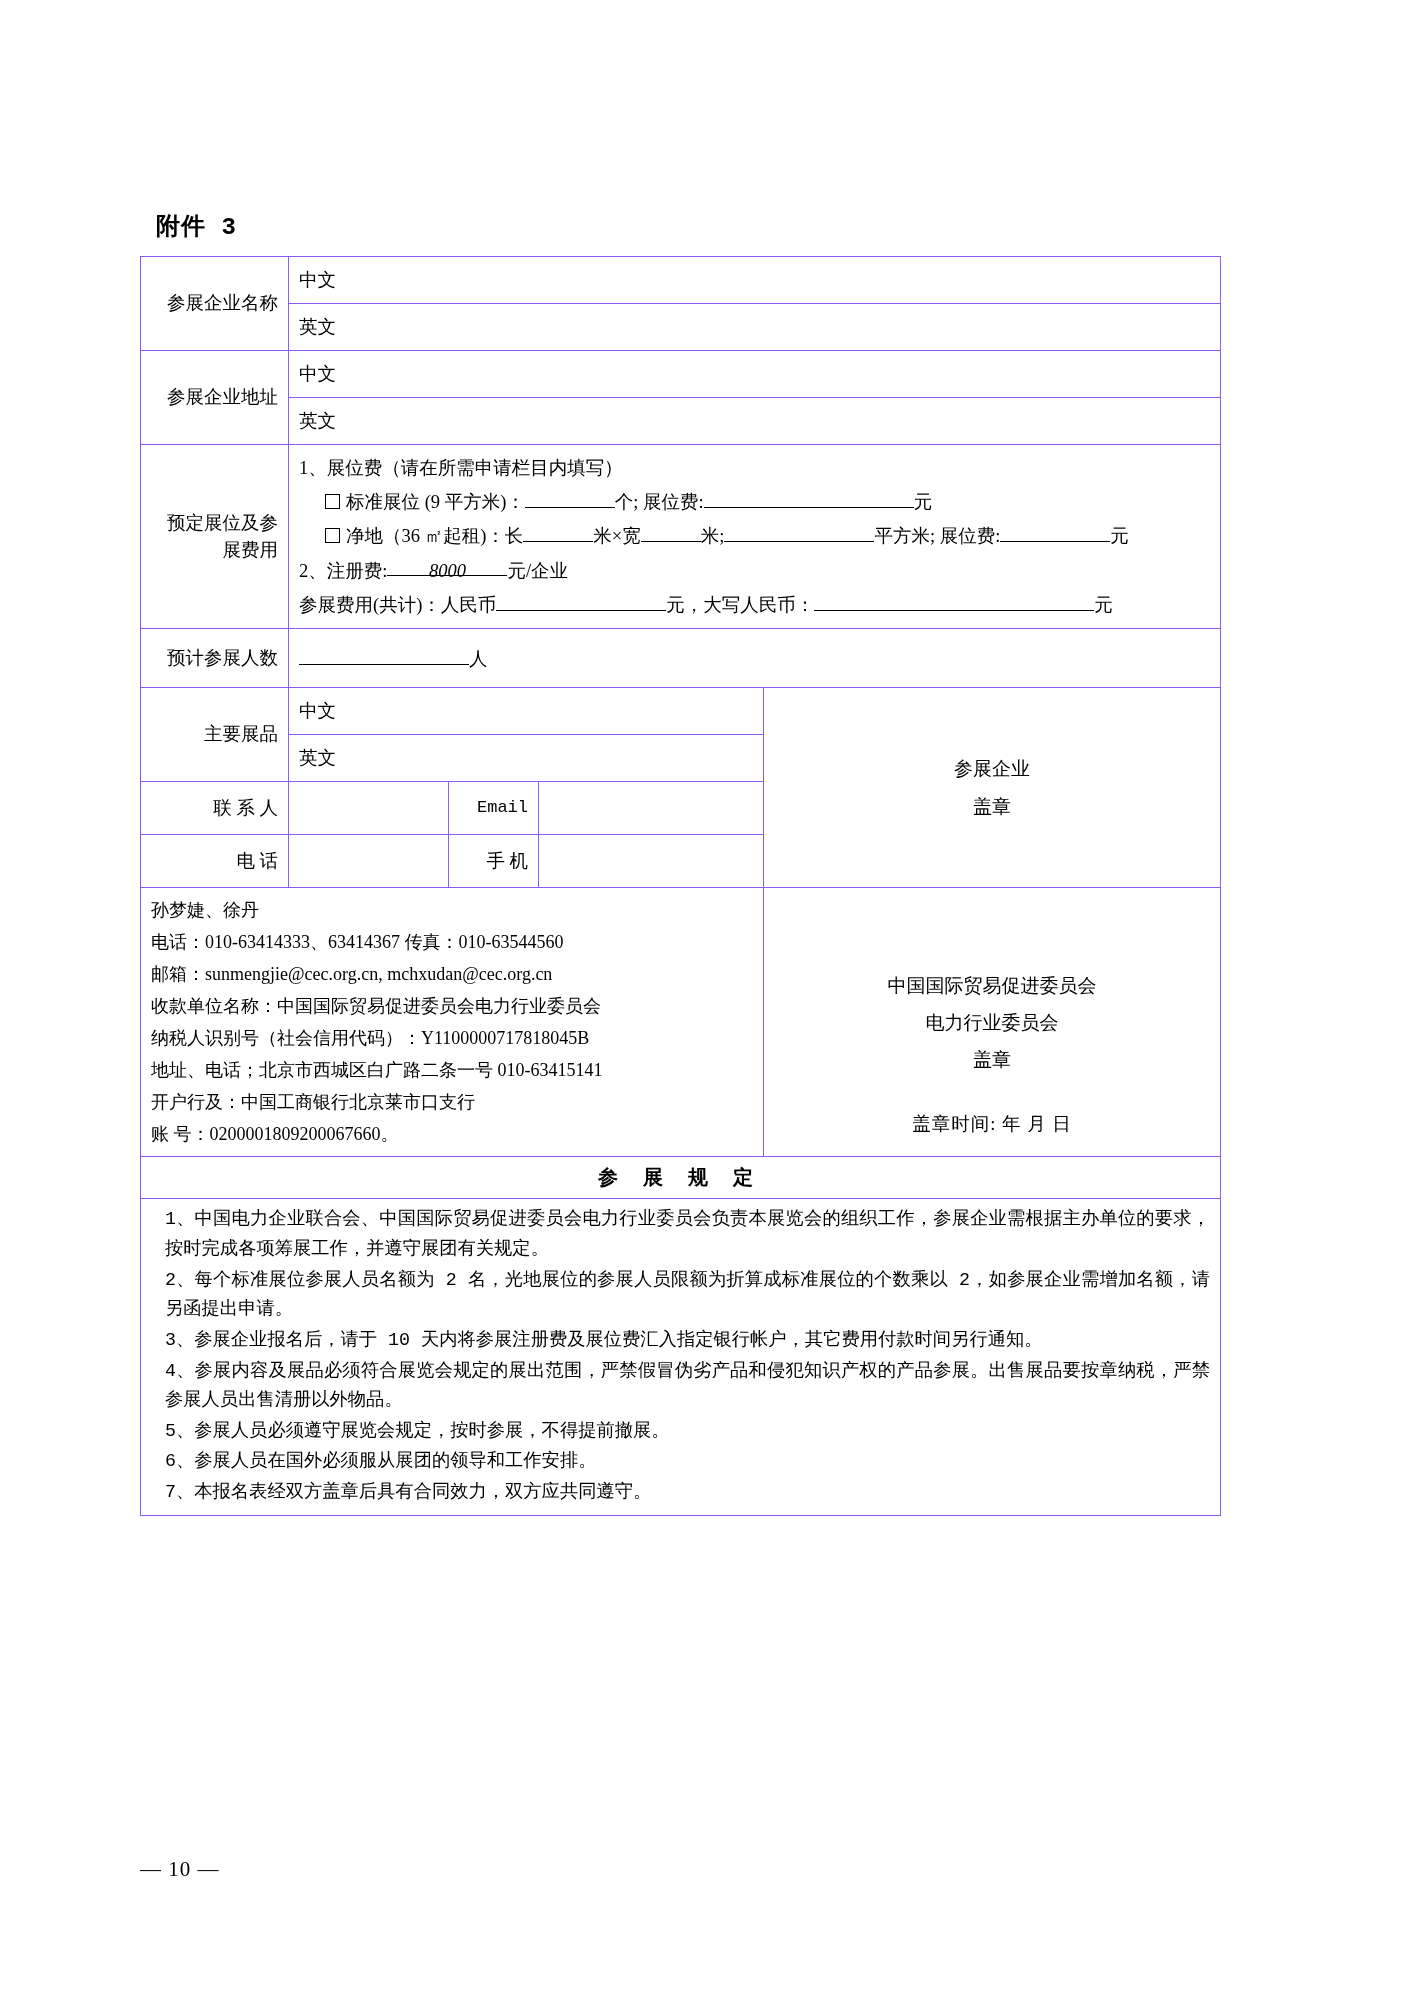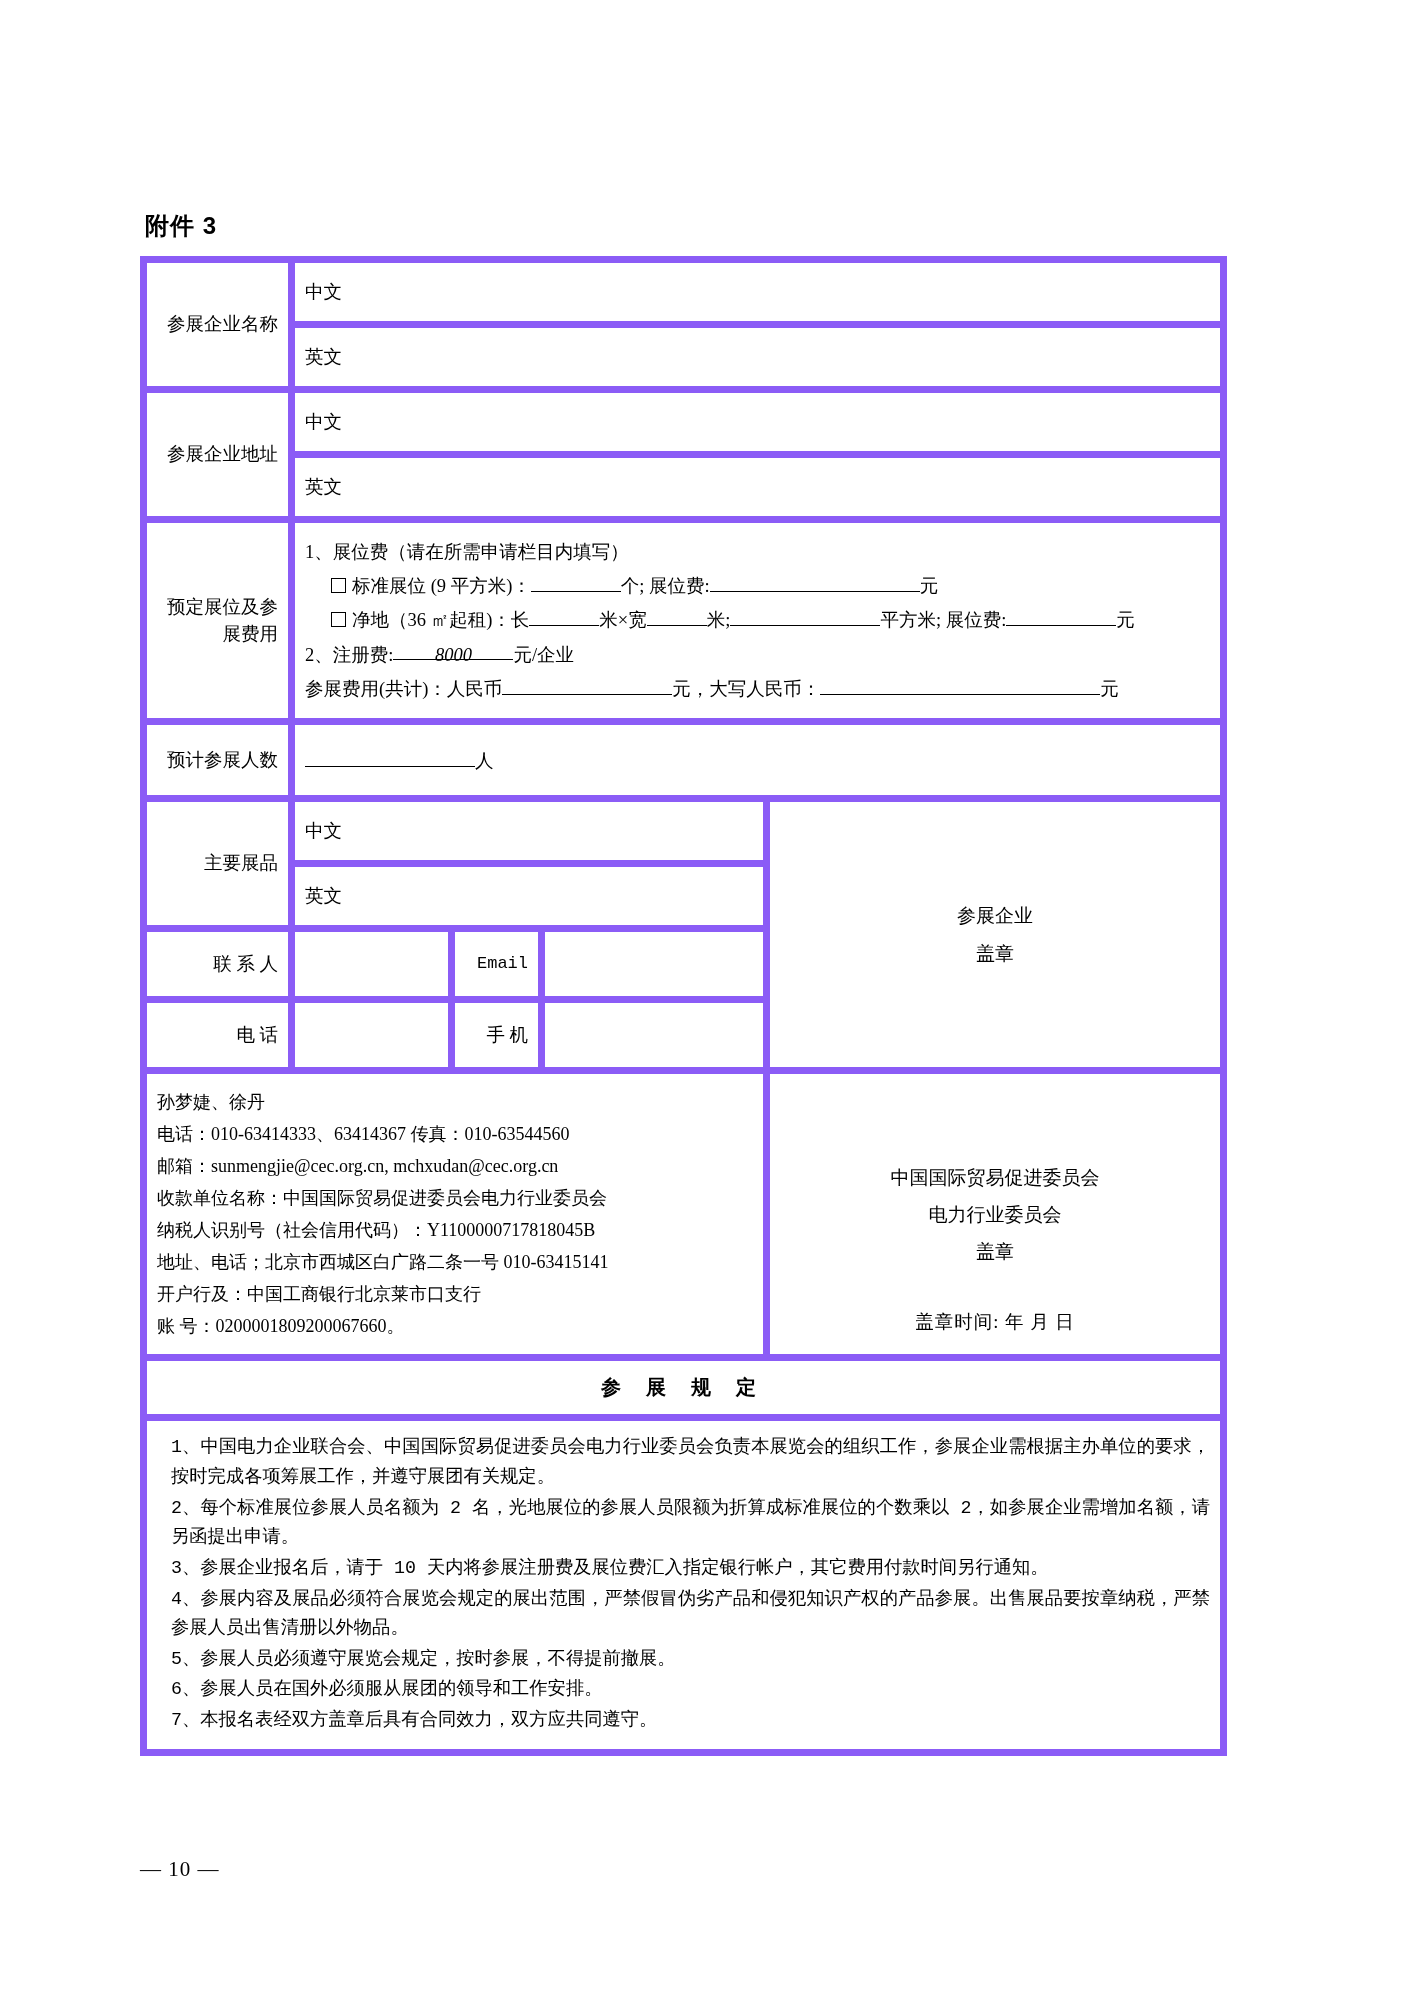--- a/index.html
+++ b/index.html
@@ -16,45 +16,45 @@
   }
   .page {
     position: absolute;
     left: 0; top: 0;
     width: 1414px;
     height: 2000px;
     box-sizing: border-box;
     padding: 210px 100px 0 140px;
   }
   .attachment-label {
-    font-family: Liberation Sans, sans-serif;
+    font-family: Liberation Mono, monospace;
     font-weight: bold;
     font-size: 24px;
     letter-spacing: 1px;
-    margin: 0 0 14px 5px;
+    margin: 0 0 14px 16px;
   }
   .doc-title {
     text-align: center;
     font-family: "Liberation Serif", serif;
     font-weight: bold;
     font-size: 37px;
     letter-spacing: 1px;
     margin: 0 0 18px 0;
     padding-right: 60px;
   }
   table.form {
     border-collapse: collapse;
     width: 1080px;
     table-layout: fixed;
     font-size: 18.5px;
     line-height: 1.45;
   }
   table.form td {
-    border: 7px solid #8b5cf6;
-    padding: 12px 10px;
+    border: 1px solid #8b5cf6;
+    padding: 6px 10px;
     vertical-align: middle;
   }
   .lbl-center {
     text-align: right;
   }
   .lbl-pad {
     padding-left: 16px;
   }
   .cell-cn, .cell-en {
     height: 34px;

